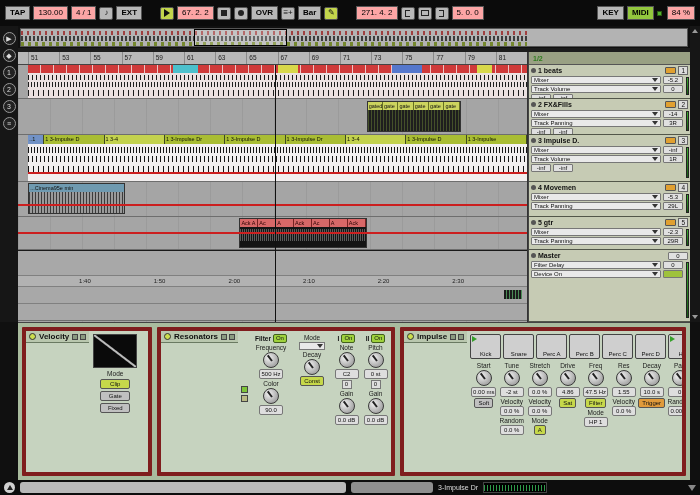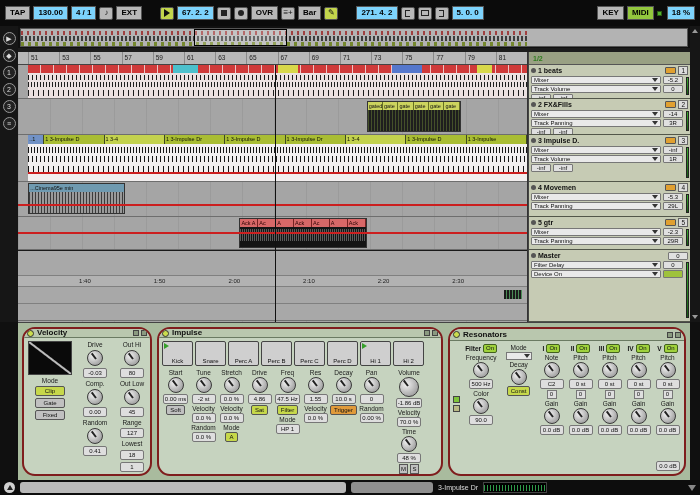--- a/index.html
+++ b/index.html
@@ -2,21 +2,21 @@
 <html><head>
 <meta charset="utf-8">
 <style>
 *{margin:0;padding:0;box-sizing:border-box}
 body{background:#2a2a2a;font-family:"Liberation Sans",sans-serif}
 .app{position:relative;width:700px;height:495px;background:#101010;overflow:hidden;color:#111}
 
 
 .transport{position:absolute;left:0;top:0;width:700px;height:26px;background:#0b0b0b;display:flex;align-items:center;gap:3px;padding:0 5px}
 .tbtn,.tval{background:#b8b8b8;border:1px solid #555;border-radius:0;color:#000;font-size:8px;font-weight:bold;padding:2px 4px;line-height:1;white-space:nowrap}
-.tval{background:#7dd3fc;font-weight:bold}
+.tval{background:#fca5a5;font-weight:normal}
 .tbtn.green{background:#93c73e}
 .tico{width:14px;height:13px;background:#b8b8b8;border:1px solid #555;border-radius:2px;display:flex;align-items:center;justify-content:center;font-size:8px;line-height:1}
 .tico.on{background:#c3d64c}
 .gap{flex:0 0 12px}
 .tri-right{width:0;height:0;border-left:6px solid #111;border-top:4px solid transparent;border-bottom:4px solid transparent}
 .sq{width:6px;height:6px;background:#222}
 .dot{width:6px;height:6px;border-radius:50%;background:#222}
 .bracket-l{width:5px;height:7px;border:1px solid #222;border-right:none}
 .bracket-r{width:5px;height:7px;border:1px solid #222;border-left:none}
 .loopbox{width:8px;height:6px;border:1px solid #222}
@@ -105,21 +105,21 @@
 .spk{width:11px;height:7px;background:#e0a030;border:1px solid #555;border-radius:1px;flex:0 0 auto}
 .tnum{font-size:6.5px;background:#dcdcdc;border:1px solid #666;padding:0 2px;line-height:7px;flex:0 0 auto}
 .srow{display:flex;gap:2px;margin-top:1px;align-items:center;padding-right:5px}
 .sel{flex:1;display:flex;align-items:center;background:#e9e9e9;border:1px solid #777;font-size:6px;padding:0 2px;height:8px;border-radius:1px;overflow:hidden;white-space:nowrap}
 .arr{margin-left:auto;width:0;height:0;border-left:3px solid transparent;border-right:3px solid transparent;border-top:4px solid #333;flex:0 0 auto}
 .val{background:#e0e0e0;border:1px solid #777;font-size:6px;min-width:20px;text-align:center;height:8px;line-height:7px;border-radius:1px;overflow:hidden}
 .meter{position:absolute;right:1px;top:12px;bottom:3px;width:3px;background:linear-gradient(#39b02e,#1a5c14);border:1px solid #222}
 
 
 .devices{position:absolute;left:18px;top:322px;width:672px;height:158px;background:#a9bb9e;border-top:1px solid #444;display:flex;gap:5px;padding:4px}
-.dev{background:#c6d3bf;border:2px solid #7f1d1d;border-radius:13px;display:flex;flex-direction:column;overflow:hidden}
+.dev{background:#c6d3bf;border:4px solid #7f1d1d;border-radius:1px;display:flex;flex-direction:row;overflow:hidden}
 .dvel{width:130px}.dimp{width:286px}.dres{flex:1}
 .dtitle{height:12px;display:flex;align-items:center;gap:3px;padding:0 3px;border-bottom:1px solid #6a7a62;background:#b9c7ae}
 .donoff{width:7px;height:7px;border-radius:50%;background:#cbdd4e;border:1px solid #333;flex:0 0 auto}
 .dtname{font-size:8px;font-weight:bold;line-height:1}
 .dico{margin-left:auto;display:flex;gap:2px}
 .dico i{width:6px;height:6px;background:#8a9a80;border:1px solid #444}
 .dlbl{font-size:6.5px;color:#1a1a1a;text-align:center;line-height:1.1;white-space:nowrap}
 .dval{font-size:6px;background:#dedede;border:1px solid #777;border-radius:2px;text-align:center;padding:1px;min-width:24px;line-height:1;white-space:nowrap}
 .dbtn{font-size:6px;background:#c0c0c0;border:1px solid #555;border-radius:2px;padding:1px 3px;text-align:center;line-height:1;white-space:nowrap}
 .dbtn.on{background:#c6d84a}
@@ -199,21 +199,21 @@
     <span class="tico">
         <i class="loopbox"></i>
       </span>
     <span class="tico">
         <i class="bracket-r"></i>
       </span>
     <span class="tval">5. 0. 0</span>
     <span class="tbtn mleft">KEY</span>
     <span class="tbtn green">MIDI</span>
     <span class="cpuled"></span>
-    <span class="tval">18 %</span>
+    <span class="tval">84 %</span>
   </div>
 
   <div class="main">
     <div class="lrail">
 
     <span class="lric">▶</span>
         <span class="lric">◆</span>
         <span class="lric">1</span>
         <span class="lric">2</span>
         <span class="lric">3</span>
@@ -546,118 +546,20 @@
           <span class="dval">45</span>
           <span class="dlbl">Range</span>
           <span class="dval">127</span>
           <span class="dlbl">Lowest</span>
           <span class="dval">18</span>
           <span class="dval">1</span>
         </div>
       </div>
     </div>
 
-    <div class="dev dimp">
-      <div class="dtitle">
-          <span class="donoff"></span>
-          <span class="dtname">Impulse</span>
-          <span class="dico">
-            <i></i>
-            <i></i>
-          </span>
-        </div>
-      <div class="ibody">
-        <div class="pads">
-
-        <div class="pad hot">Kick</div>
-            <div class="pad">Snare</div>
-            <div class="pad">Perc A</div>
-            <div class="pad">Perc B</div>
-            <div class="pad">Perc C</div>
-            <div class="pad">Perc D</div>
-            <div class="pad hot">Hi 1</div>
-            <div class="pad">Hi 2</div>
-          </div>
-        <div class="icols">
-          <div class="icol">
-            <span class="dlbl">Start</span>
-            <div class="knob"></div>
-            <span class="dval">0.00 ms</span>
-            <span class="dbtn">Soft</span>
-          </div>
-          <div class="icol">
-            <span class="dlbl">Tune</span>
-            <div class="knob"></div>
-            <span class="dval">-2 st</span>
-            <span class="dlbl">Velocity</span>
-            <span class="dval">0.0 %</span>
-            <span class="dlbl">Random</span>
-            <span class="dval">0.0 %</span>
-          </div>
-          <div class="icol">
-            <span class="dlbl">Stretch</span>
-            <div class="knob"></div>
-            <span class="dval">0.0 %</span>
-            <span class="dlbl">Velocity</span>
-            <span class="dval">0.0 %</span>
-            <span class="dlbl">Mode</span>
-            <span class="dbtn on">A</span>
-          </div>
-          <div class="icol">
-            <span class="dlbl">Drive</span>
-            <div class="knob"></div>
-            <span class="dval">4.86</span>
-            <span class="dbtn on">Sat</span>
-          </div>
-          <div class="icol">
-            <span class="dlbl">Freq</span>
-            <div class="knob"></div>
-            <span class="dval">47.5 Hz</span>
-            <span class="dbtn on">Filter</span>
-            <span class="dlbl">Mode</span>
-            <span class="dval">HP 1</span>
-          </div>
-          <div class="icol">
-            <span class="dlbl">Res</span>
-            <div class="knob"></div>
-            <span class="dval">1.55</span>
-            <span class="dlbl">Velocity</span>
-            <span class="dval">0.0 %</span>
-          </div>
-          <div class="icol">
-            <span class="dlbl">Decay</span>
-            <div class="knob"></div>
-            <span class="dval">10.0 s</span>
-            <span class="dbtn orange">Trigger</span>
-          </div>
-          <div class="icol">
-            <span class="dlbl">Pan</span>
-            <div class="knob"></div>
-            <span class="dval">0</span>
-            <span class="dlbl">Random</span>
-            <span class="dval">0.00 %</span>
-          </div>
-          <div class="ivol">
-            <span class="dlbl">Volume</span>
-            <div class="knob big"></div>
-            <span class="dval">-1.86 dB</span>
-            <span class="dlbl">Velocity</span>
-            <span class="dval">70.0 %</span>
-            <span class="dlbl">Time</span>
-            <div class="knob"></div>
-            <span class="dval">48 %</span>
-            <span class="msrow">
-                <span class="msbox">M</span>
-                <span class="msbox">S</span>
-              </span>
-          </div>
-        </div>
-      </div>
-    </div>
-
     <div class="dev dres">
       <div class="dtitle">
           <span class="donoff"></span>
           <span class="dtname">Resonators</span>
           <span class="dico">
             <i></i>
             <i></i>
           </span>
         </div>
       <div class="rbody">
@@ -750,20 +652,118 @@
             <span class="dval">0 st</span>
             <span class="pfine">0</span>
             <span class="dlbl">Gain</span>
             <div class="knob"></div>
             <span class="dval">0.0 dB</span>
           </div>
           </div>
         <span class="dval rout">0.0 dB</span>
       </div>
     </div>
+
+    <div class="dev dimp">
+      <div class="dtitle">
+          <span class="donoff"></span>
+          <span class="dtname">Impulse</span>
+          <span class="dico">
+            <i></i>
+            <i></i>
+          </span>
+        </div>
+      <div class="ibody">
+        <div class="pads">
+
+        <div class="pad hot">Kick</div>
+            <div class="pad">Snare</div>
+            <div class="pad">Perc A</div>
+            <div class="pad">Perc B</div>
+            <div class="pad">Perc C</div>
+            <div class="pad">Perc D</div>
+            <div class="pad hot">Hi 1</div>
+            <div class="pad">Hi 2</div>
+          </div>
+        <div class="icols">
+          <div class="icol">
+            <span class="dlbl">Start</span>
+            <div class="knob"></div>
+            <span class="dval">0.00 ms</span>
+            <span class="dbtn">Soft</span>
+          </div>
+          <div class="icol">
+            <span class="dlbl">Tune</span>
+            <div class="knob"></div>
+            <span class="dval">-2 st</span>
+            <span class="dlbl">Velocity</span>
+            <span class="dval">0.0 %</span>
+            <span class="dlbl">Random</span>
+            <span class="dval">0.0 %</span>
+          </div>
+          <div class="icol">
+            <span class="dlbl">Stretch</span>
+            <div class="knob"></div>
+            <span class="dval">0.0 %</span>
+            <span class="dlbl">Velocity</span>
+            <span class="dval">0.0 %</span>
+            <span class="dlbl">Mode</span>
+            <span class="dbtn on">A</span>
+          </div>
+          <div class="icol">
+            <span class="dlbl">Drive</span>
+            <div class="knob"></div>
+            <span class="dval">4.86</span>
+            <span class="dbtn on">Sat</span>
+          </div>
+          <div class="icol">
+            <span class="dlbl">Freq</span>
+            <div class="knob"></div>
+            <span class="dval">47.5 Hz</span>
+            <span class="dbtn on">Filter</span>
+            <span class="dlbl">Mode</span>
+            <span class="dval">HP 1</span>
+          </div>
+          <div class="icol">
+            <span class="dlbl">Res</span>
+            <div class="knob"></div>
+            <span class="dval">1.55</span>
+            <span class="dlbl">Velocity</span>
+            <span class="dval">0.0 %</span>
+          </div>
+          <div class="icol">
+            <span class="dlbl">Decay</span>
+            <div class="knob"></div>
+            <span class="dval">10.0 s</span>
+            <span class="dbtn orange">Trigger</span>
+          </div>
+          <div class="icol">
+            <span class="dlbl">Pan</span>
+            <div class="knob"></div>
+            <span class="dval">0</span>
+            <span class="dlbl">Random</span>
+            <span class="dval">0.00 %</span>
+          </div>
+          <div class="ivol">
+            <span class="dlbl">Volume</span>
+            <div class="knob big"></div>
+            <span class="dval">-1.86 dB</span>
+            <span class="dlbl">Velocity</span>
+            <span class="dval">70.0 %</span>
+            <span class="dlbl">Time</span>
+            <div class="knob"></div>
+            <span class="dval">48 %</span>
+            <span class="msrow">
+                <span class="msbox">M</span>
+                <span class="msbox">S</span>
+              </span>
+          </div>
+        </div>
+      </div>
+    </div>
   </div>
 
   <div class="statusbar">
     <span class="logo">
         <i></i>
       </span>
     <span class="infobox"></span>
     <span class="infobox2"></span>
     <span class="clipname">3-Impulse Dr</span>
     <span class="minidisp"></span>

